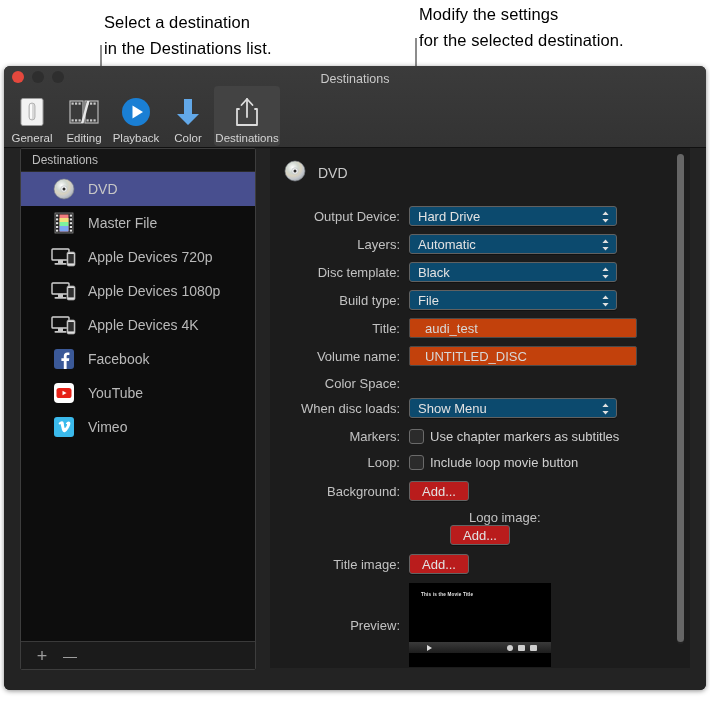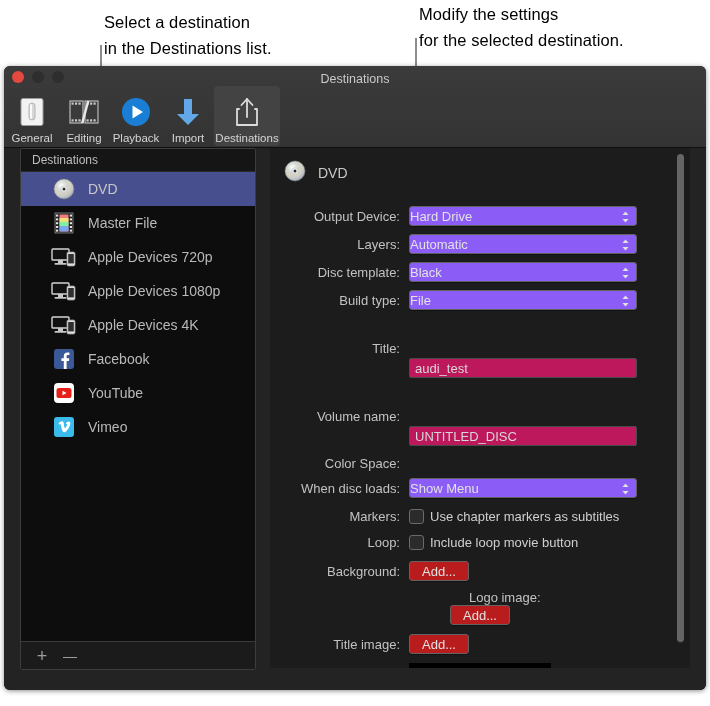--- a/index.html
+++ b/index.html
@@ -150,46 +150,46 @@
     text-align: right;
     padding-right: 9px;
     font-size: 13px;
     color: #c2c2c2;
     flex: 0 0 auto;
   }
   .fctl { flex: 1 1 auto; }
 
   .popup {
     position: relative;
-    width: 228px; height: 20px;
-    background: #8b5cf6;
+    width: 208px; height: 20px;
+    background: #0c4a6e;
     border: 1px solid #616161;
     border-radius: 3px;
     color: #e2e2e2;
     font-size: 13px;
     line-height: 20px;
+    padding-left: 8px;
     box-sizing: border-box;
     box-shadow: 0 1px 0 rgba(0,0,0,.35);
   }
   .popup .chev {
     position: absolute; right: 6px; top: 0;
     height: 20px; display:flex; align-items:center;
   }
 
   .textfield {
     width: 228px; height: 20px;
-    background: #be185d;
+    background: #c2410c;
     border: 1px solid #4a4a4a;
     border-radius: 2px;
     color: #d8d8d8;
     font-size: 13px;
     line-height: 19px;
-    padding-left: 5px;
+    padding-left: 15px;
     box-sizing: border-box;
-    margin-top: 40px;
   }
 
   .checkrow { display: flex; align-items: center; gap: 6px; }
   .checkbox {
     width: 13px; height: 13px;
     background: #2b2b2b;
     border: 1px solid #6a6a6a;
     border-radius: 3px;
     flex: 0 0 auto;
   }
@@ -325,21 +325,21 @@
           </div>
           <div class="tb-label">Playback</div>
         </div>
 
         <div class="tb-item">
           <div class="tb-icon">
             <svg width="30" height="32" viewBox="0 0 30 32">
               <path d="M11 3 H19 V18 H26 L15 29 L4 18 H11 Z" fill="#62a8e8"></path>
             </svg>
           </div>
-          <div class="tb-label">Import</div>
+          <div class="tb-label">Color</div>
         </div>
 
         <div class="tb-item selected" style="width:66px;">
           <div class="tb-icon">
             <svg width="28" height="32" viewBox="0 0 28 32">
               <path d="M6 13 H4 V29 H24 V13 H22" fill="none" stroke="#dcdcdc" stroke-width="1.8" stroke-linejoin="round" stroke-linecap="round"></path>
               <path d="M14 3 L14 21" stroke="#dcdcdc" stroke-width="1.8" stroke-linecap="round"></path>
               <path d="M8.5 9 L14 3 L19.5 9" fill="none" stroke="#dcdcdc" stroke-width="1.8" stroke-linecap="round" stroke-linejoin="round"></path>
             </svg>
           </div>

